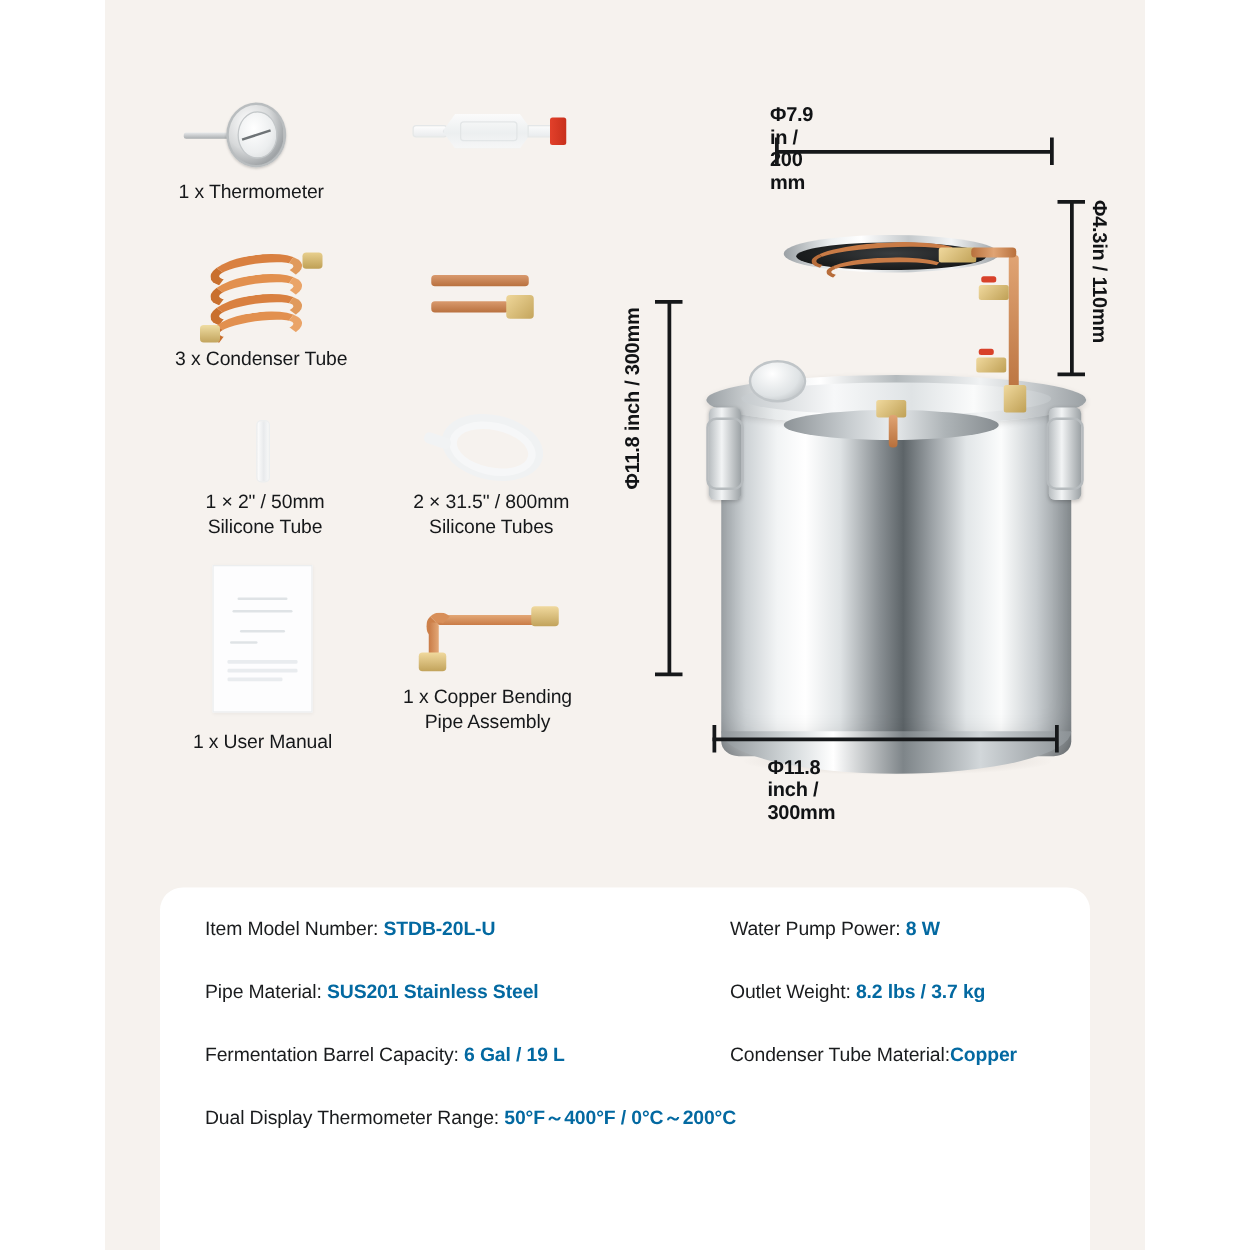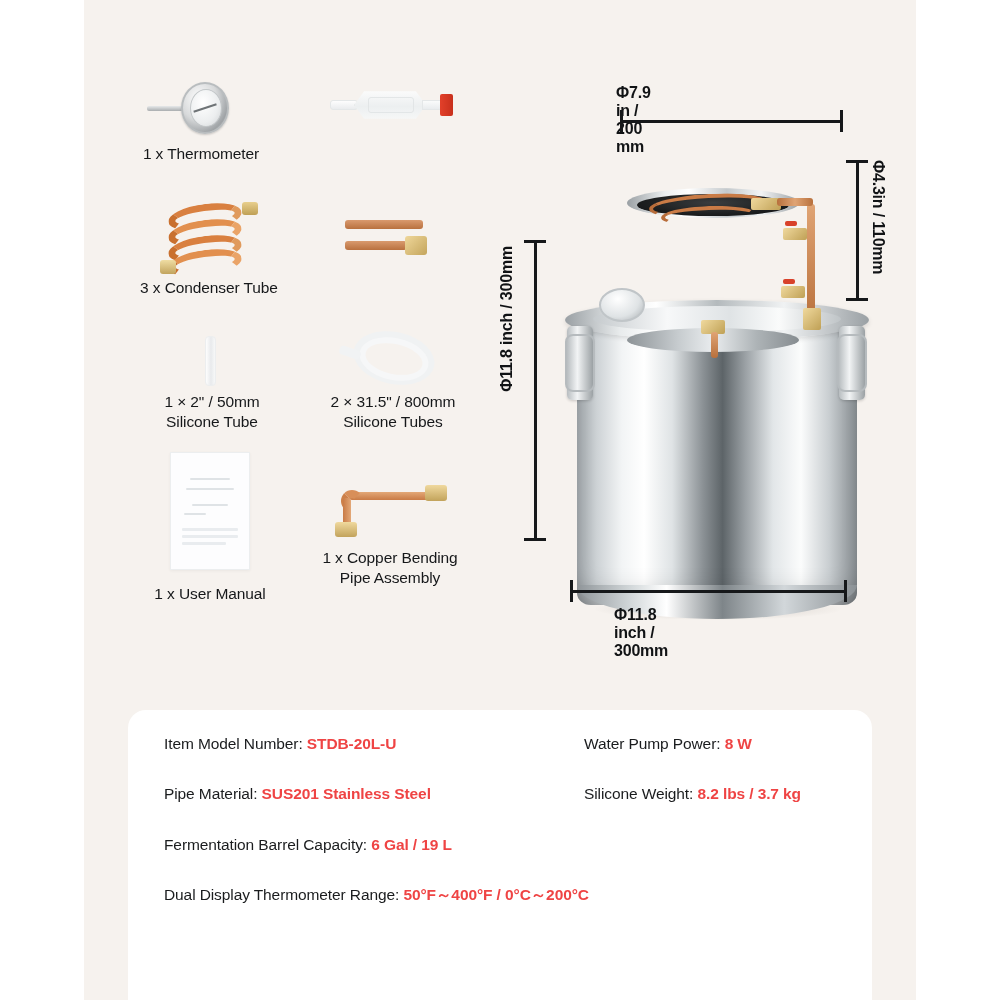--- a/index.html
+++ b/index.html
@@ -217,21 +217,21 @@
   .spec-panel{
     position:absolute;left:128px;top:710px;width:744px;height:290px;
     background:#ffffff;border-radius:18px 18px 0 0;
   }
   .spec-grid{position:absolute;left:36px;top:22px;width:690px;}
   .spec-row{display:flex;margin-bottom:27px;}
   .spec-item{font-size:15.5px;color:#1a1c1e;line-height:1.5;letter-spacing:-0.1px;}
   .spec-item.col1{width:420px;}
   .spec-item.col2{width:270px;}
   .spec-item.full{width:690px;}
-  .spec-val{font-weight:700;color:#ef4444;}
+  .spec-val{font-weight:700;color:#0369a1;}
 </style>
 </head>
 <body>
 
 <div class="page">
 
   <div class="cream"></div>
 
   <div class="accessories">
 
@@ -403,28 +403,31 @@
         <div class="spec-item col2">
           <span>Water Pump Power: </span><span class="spec-val">8 W</span>
         </div>
       </div>
 
       <div class="spec-row">
         <div class="spec-item col1">
           <span>Pipe Material: </span><span class="spec-val">SUS201 Stainless Steel</span>
         </div>
         <div class="spec-item col2">
-          <span>Silicone Weight: </span><span class="spec-val">8.2 lbs / 3.7 kg</span>
+          <span>Outlet Weight: </span><span class="spec-val">8.2 lbs / 3.7 kg</span>
         </div>
       </div>
 
       <div class="spec-row">
         <div class="spec-item col1">
           <span>Fermentation Barrel Capacity: </span><span class="spec-val">6 Gal / 19 L</span>
         </div>
+        <div class="spec-item col2">
+          <span>Condenser Tube Material:</span><span class="spec-val">Copper</span>
+        </div>
       </div>
 
       <div class="spec-row">
         <div class="spec-item full">
           <span>Dual Display Thermometer Range: </span><span class="spec-val">50°F～400°F / 0°C～200°C</span>
         </div>
       </div>
 
     </div>
   </div>

